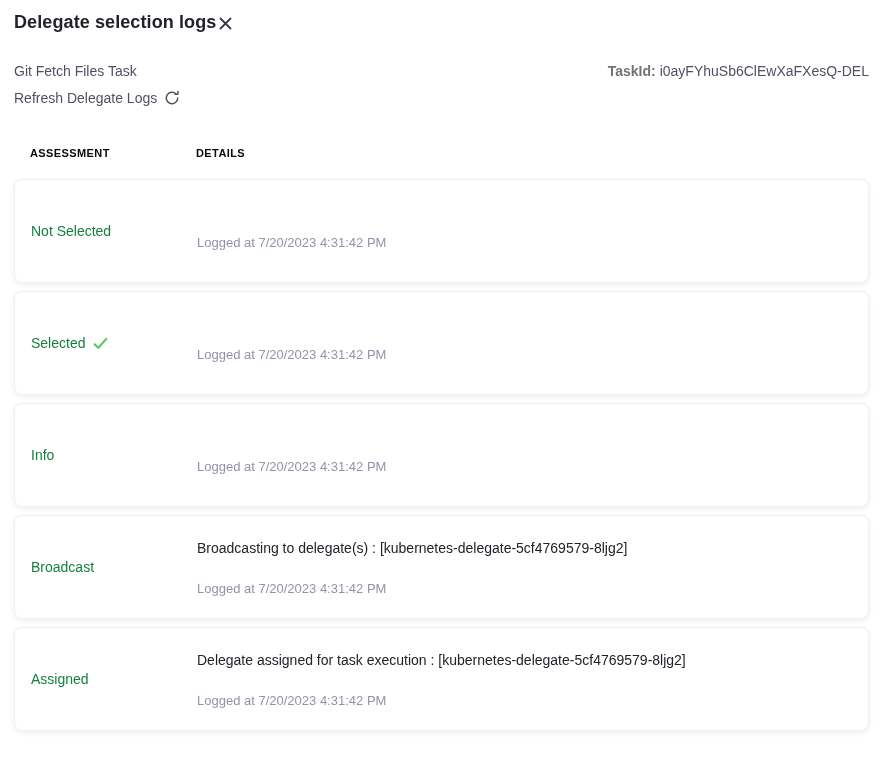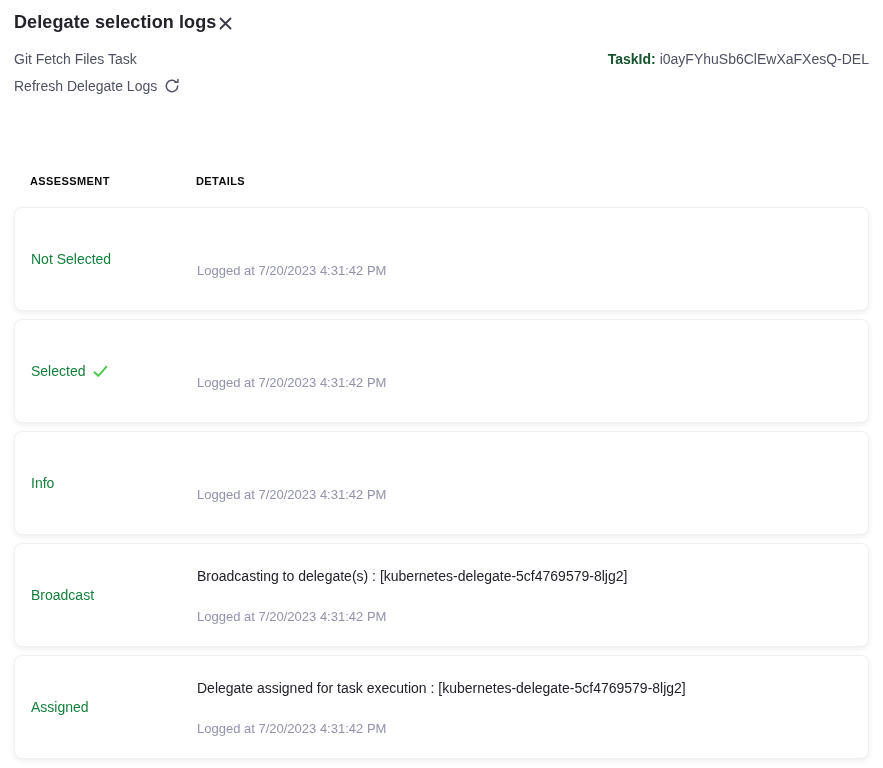--- a/index.html
+++ b/index.html
@@ -20,43 +20,43 @@
     font-size: 18px; font-weight: 700; color: #22222a; letter-spacing: 0.1px;
   }
   .close-btn {
     background: none; border: none; cursor: pointer;
     padding: 2px; margin-top: 2px; line-height: 0;
   }
 
   
   .sub-header {
     display: flex; justify-content: space-between; align-items: baseline;
-    margin-top: 18px;
+    margin-top: 30px;
   }
   .task-name { font-size: 14px; color: #4f5162; }
   .task-id { font-size: 14px; color: #4f5162; }
-  .task-id b { color: #14532d; font-weight: 700; margin-right: 4px; }
+  .task-id b { color: #737373; font-weight: 700; margin-right: 4px; }
 
   .refresh-row {
     margin-top: 11px;
     display: inline-flex; gap: 7px;
     font-size: 14px; color: #4f5162; cursor: pointer;
     background: none; border: none;
     font-family: inherit;
   }
   .refresh-row svg { display: block; }
 
   
   .table-head {
     display: grid; grid-template-columns: 166px 1fr;
     padding: 0 16px; margin-top: 40px;
   }
   .col-label {
     font-size: 11px; font-weight: 700; color: #0b0b0d;
-    letter-spacing: 0.4px; text-transform: uppercase; margin-top: 40px;
+    letter-spacing: 0.4px; text-transform: uppercase;
   }
 
   
   .rows { margin-top: 20px; display: flex; flex-direction: column; gap: 8px; }
   .card {
     display: grid; grid-template-columns: 166px 1fr;
     align-items: center;
     min-height: 104px;
     background: #ffffff;
     border: 1px solid #f0f0f3;

